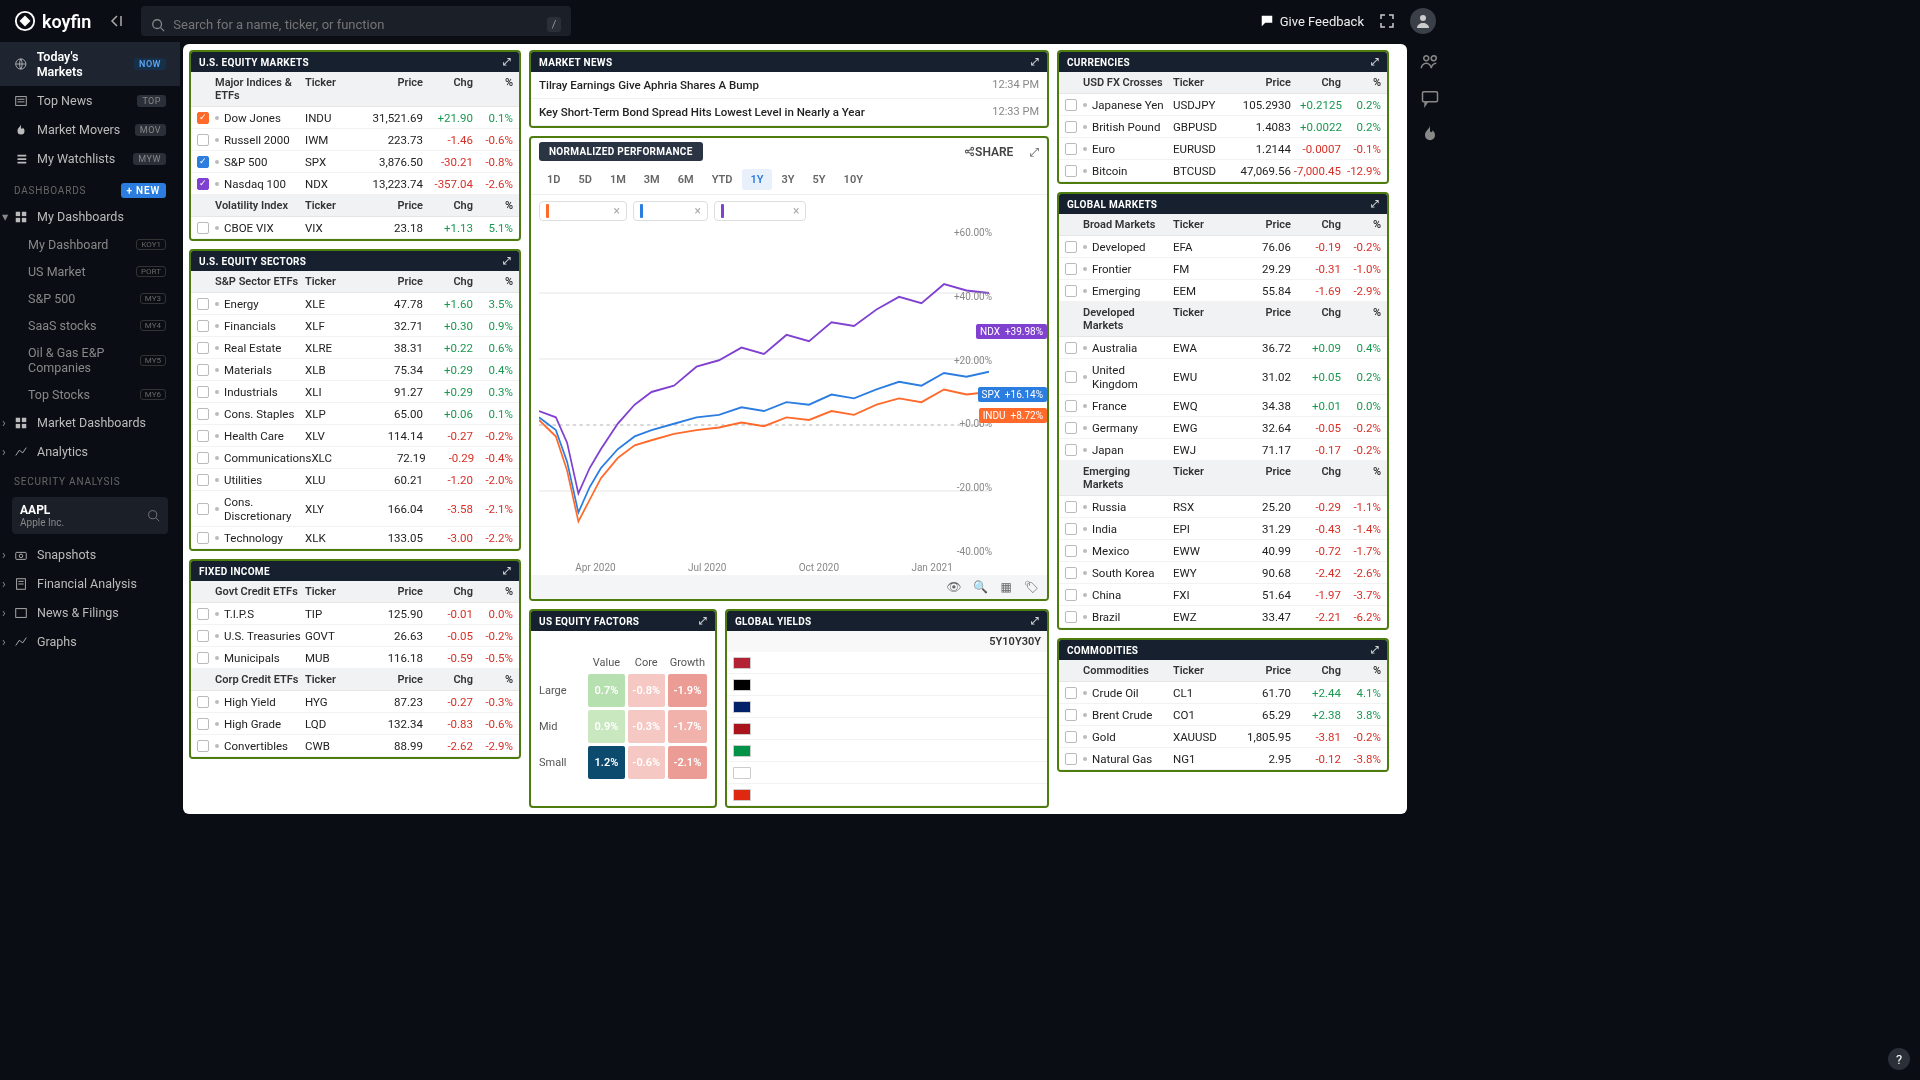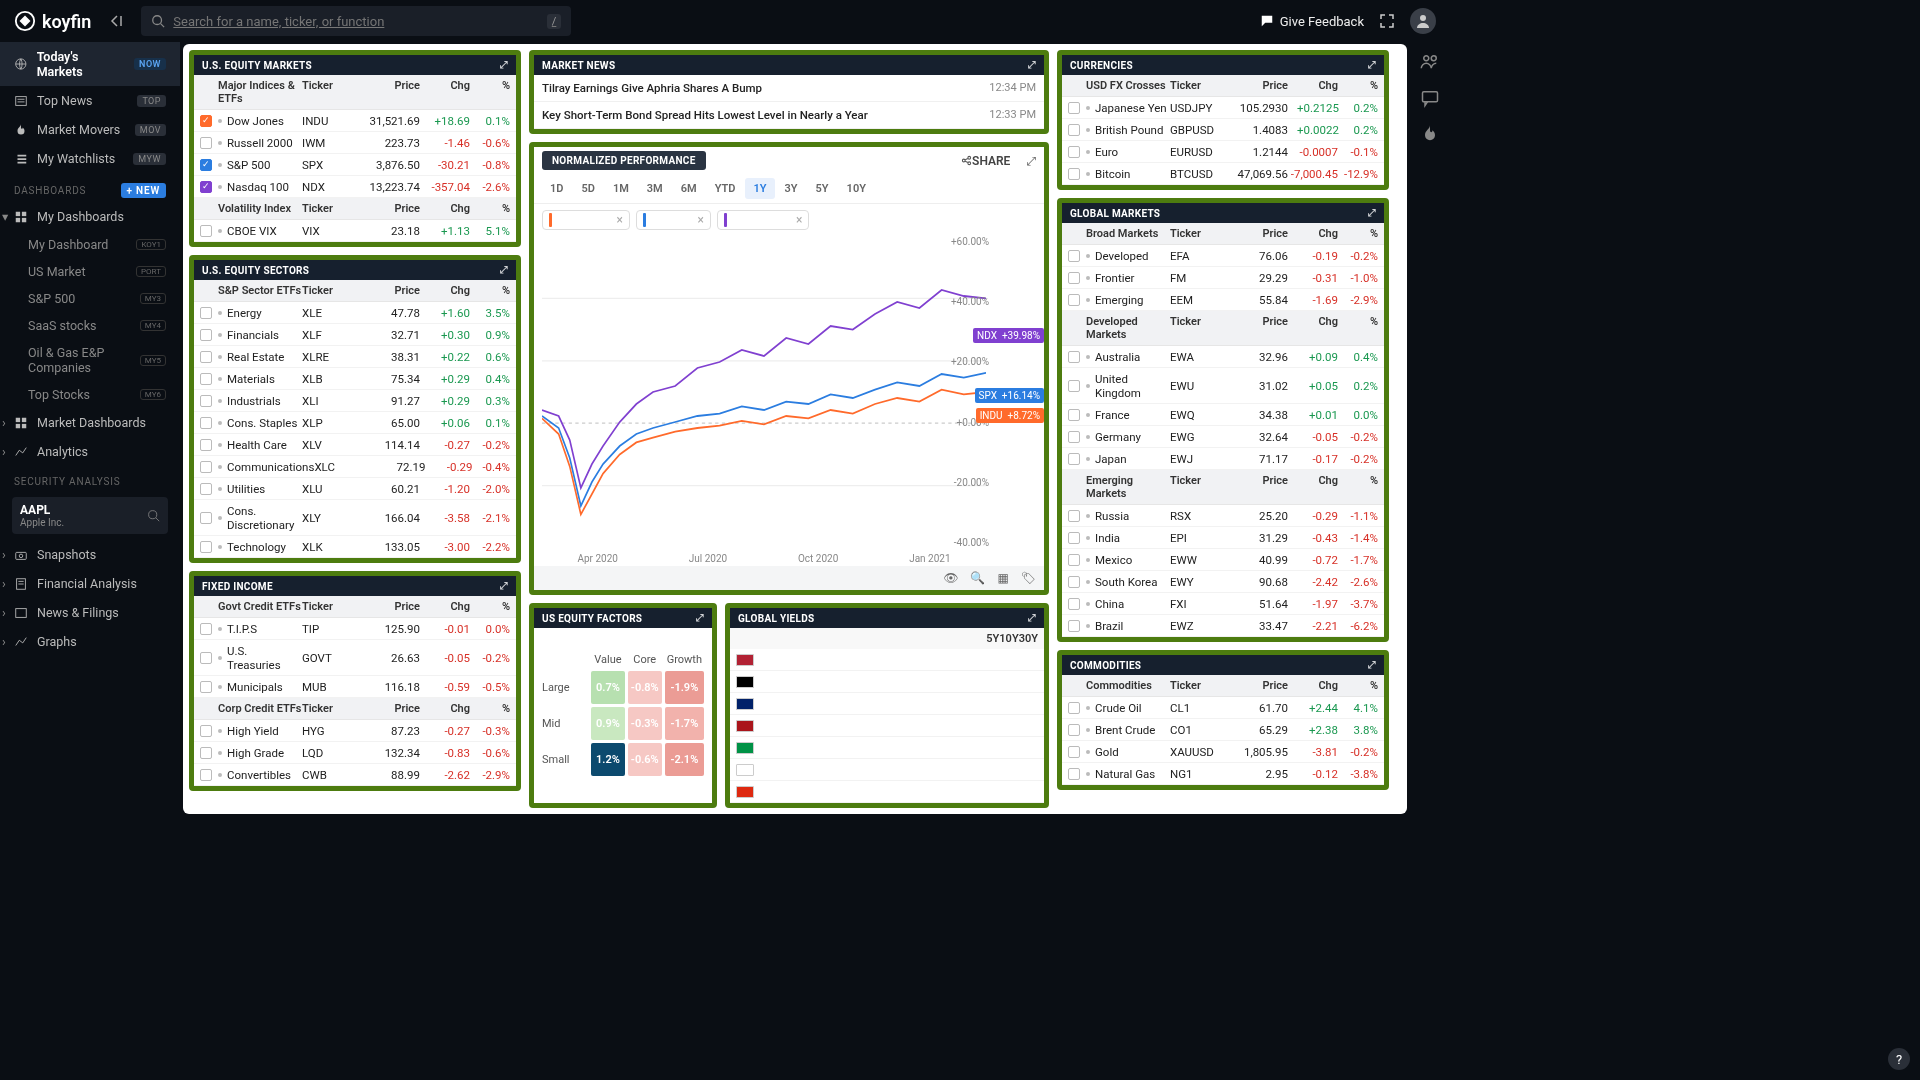--- a/index.html
+++ b/index.html
@@ -1,21 +1,21 @@
 <!DOCTYPE html>
 <html><head>
 <meta charset="utf-8">
 <style>
 * { margin:0; padding:0; box-sizing:border-box; font-family:-apple-system,BlinkMacSystemFont,"Segoe UI",Roboto,Arial,sans-serif; }
 body { background:#0a0e14; color:#fff; font-size:12px; overflow:hidden; width:1450px; height:820px; }
 .topbar { display:flex; align-items:center; height:42px; padding:0 14px; gap:14px; }
 .logo { display:flex; align-items:center; gap:6px; font-size:18px; font-weight:600; }
 .logo-icon { width:22px; height:22px; }
 .collapse-btn { width:22px; height:22px; display:flex; align-items:center; justify-content:center; color:#888; cursor:pointer; }
-.search-bar { flex:0 0 430px; background:#1a1f28; border-radius:4px; height:30px; display:flex; align-items:center; padding:4px 10px; gap:8px; color:#777;text-decoration:underline; }
+.search-bar { flex:0 0 430px; background:#1a1f28; border-radius:4px; height:30px; display:flex; align-items:flex-end; padding:4px 10px; gap:8px; color:#777; }
 .search-bar input { background:none; border:none; outline:none; color:#ccc; flex:1; font-size:13px; }
 .search-slash { background:#2a2f38; padding:1px 5px; border-radius:3px; font-size:11px; color:#999; }
 .topspacer { flex:1; }
 .feedback { display:flex; align-items:center; gap:6px; font-size:13px; color:#eee; cursor:pointer; }
 .top-icon { width:18px; height:18px; display:flex; align-items:center; justify-content:center; color:#ccc; cursor:pointer; }
 .avatar { width:26px; height:26px; border-radius:50%; background:#3a3f48; display:flex; align-items:center; justify-content:center; }
 .shell { display:flex; height:calc(100% - 42px); }
 .sidebar { width:180px; background:#0a0e14; padding:0 0 10px 0; overflow-y:auto; font-size:12.5px; }
 .nav-item { display:flex; align-items:center; gap:9px; padding:7px 14px; color:#bbb; cursor:pointer; position:relative; }
 .nav-item.active { background:#1e2530; color:#fff; font-weight:600; }
@@ -27,21 +27,21 @@
 .sub-item { padding:6px 14px 6px 28px; color:#888; cursor:pointer; display:flex; align-items:center; }
 .sub-item .badge { margin-left:auto; background:transparent; border:1px solid #333; color:#666; font-size:8px; padding:0 4px; border-radius:3px; }
 .sec-search { margin:6px 12px; background:#1a1f28; border-radius:4px; padding:6px 8px; display:flex; align-items:center; }
 .sec-search .tkr { font-size:12px; font-weight:700; color:#fff; }
 .sec-search .nm { font-size:10px; color:#888; }
 .sec-search .si { margin-left:auto; color:#888; }
 .right-rail { width:40px; display:flex; flex-direction:column; align-items:center; gap:16px; padding-top:10px; }
 .right-rail div { width:20px; height:20px; color:#888; cursor:pointer; }
 .main { flex:1; background:#fff; border-radius:6px; margin:2px 3px 6px 3px; padding:6px; display:grid; grid-template-columns:332px 520px 332px; gap:8px; overflow:hidden; }
 .col { display:flex; flex-direction:column; gap:8px; min-height:0; }
-.panel { background:#fff; border:5px solid #4d7c0f; border-radius:4px; display:flex; flex-direction:column; overflow:hidden; }
+.panel { background:#fff; border:2px solid #4d7c0f; border-radius:4px; display:flex; flex-direction:column; overflow:hidden; }
 .phead { background:#16202e; color:#fff; font-size:10px; font-weight:700; letter-spacing:0.3px; padding:4px 8px; display:flex; align-items:center; }
 .phead.light { background:#2a3442; }
 .phead .expand { margin-left:auto; cursor:pointer; opacity:0.8; }
 .thead { display:flex; background:#f1f2f4; color:#333; font-size:11px; font-weight:600; padding:4px 6px; border-bottom:1px solid #e6e6e6; }
 .trow { display:flex; padding:3.5px 6px; font-size:11.5px; border-bottom:1px solid #f2f2f2; color:#222; align-items:center; }
 .cb { width:12px; height:12px; border:1px solid #bbb; border-radius:2px; margin-right:6px; flex-shrink:0; }
 .cb.on { background:#ff6a2b; border-color:#ff6a2b; position:relative; }
 .cb.on.blue { background:#2b7de0; border-color:#2b7de0; }
 .cb.on.purple { background:#8040d0; border-color:#8040d0; }
 .cb.on::after { content:"✓"; color:#fff; font-size:9px; position:absolute; top:-1px; left:1px; }
@@ -289,21 +289,21 @@
             <div class="c-chg">Chg</div>
             <div class="c-pct">%</div>
           </div>
           <div id="eq-r1">
             <div class="trow">
               <div class="cb on"></div>
               <span class="bullet"></span>
               <div class="c-name">Dow Jones</div>
               <div class="c-tkr">INDU</div>
               <div class="c-price">31,521.69</div>
-              <div class="c-chg pos">+18.69</div>
+              <div class="c-chg pos">+21.90</div>
               <div class="c-pct pos">0.1%</div>
             </div>
             <div class="trow">
               <div class="cb "></div>
               <span class="bullet"></span>
               <div class="c-name">Russell 2000</div>
               <div class="c-tkr">IWM</div>
               <div class="c-price">223.73</div>
               <div class="c-chg neg">-1.46</div>
               <div class="c-pct neg">-0.6%</div>
@@ -837,21 +837,21 @@
               <div class="c-tkr">Ticker</div>
               <div class="c-price">Price</div>
               <div class="c-chg">Chg</div>
               <div class="c-pct">%</div>
             </div>
             <div class="trow">
               <div class="cb "></div>
               <span class="bullet"></span>
               <div class="c-name">Australia</div>
               <div class="c-tkr">EWA</div>
-              <div class="c-price">32.96</div>
+              <div class="c-price">36.72</div>
               <div class="c-chg pos">+0.09</div>
               <div class="c-pct pos">0.4%</div>
             </div>
             <div class="trow">
               <div class="cb "></div>
               <span class="bullet"></span>
               <div class="c-name">United Kingdom</div>
               <div class="c-tkr">EWU</div>
               <div class="c-price">31.02</div>
               <div class="c-chg pos">+0.05</div>

